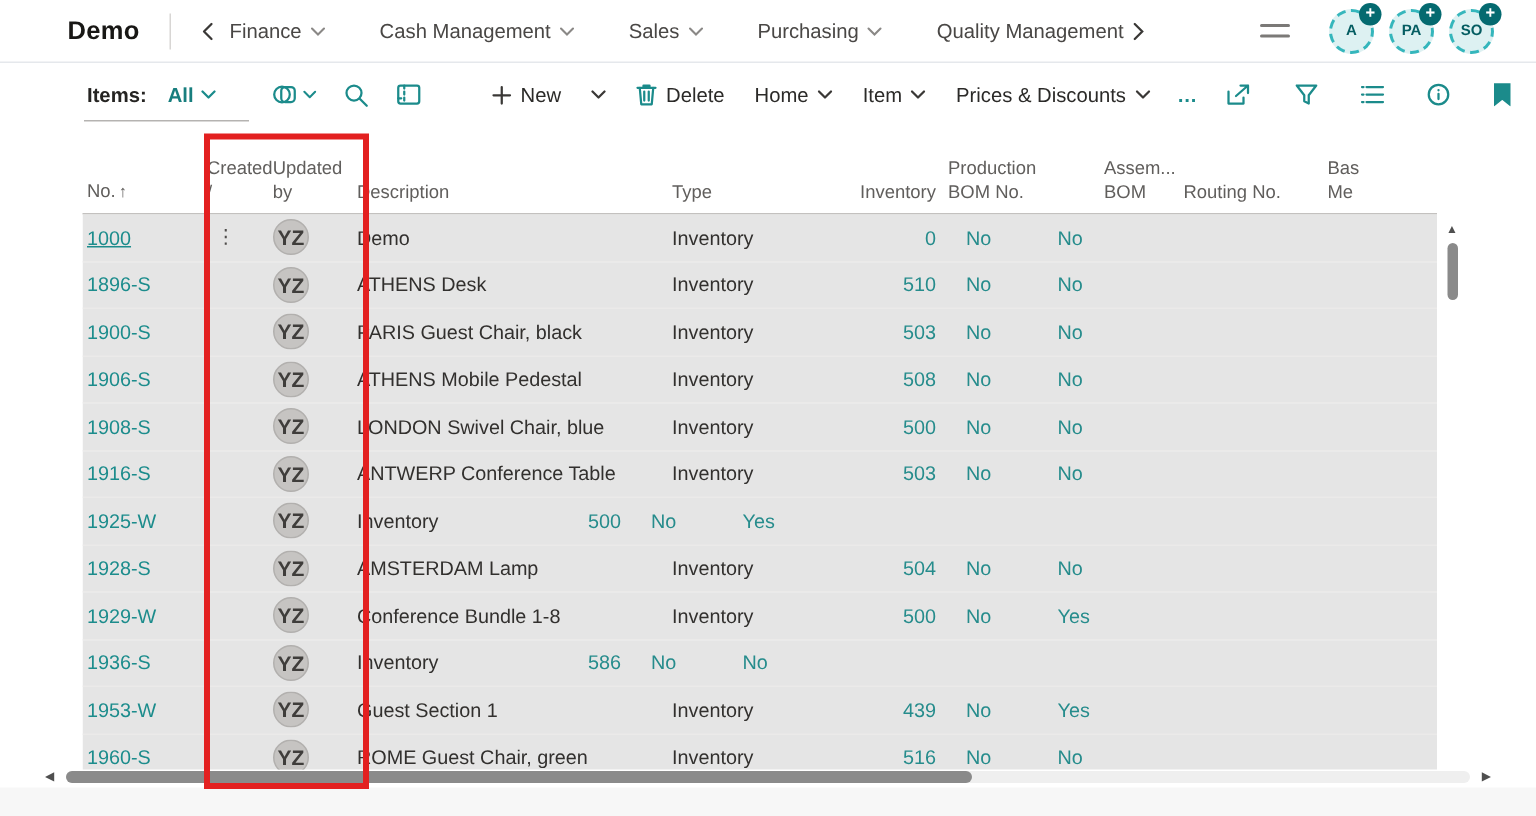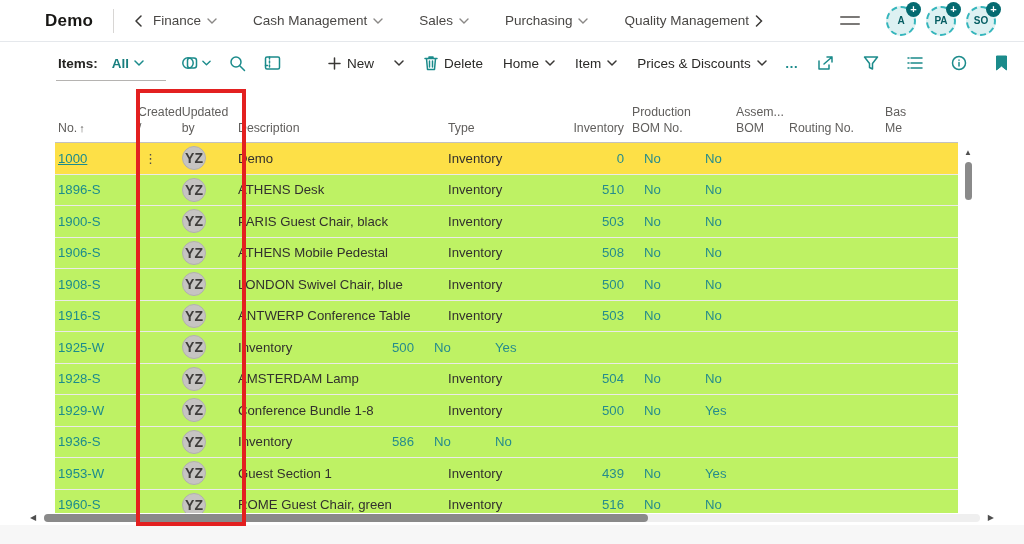--- a/index.html
+++ b/index.html
@@ -43,22 +43,22 @@
   svg.darkic{stroke:#3a3836;fill:none;stroke-width:1.5;stroke-linecap:round;stroke-linejoin:round;}
 
   
   .grid{position:absolute;left:55px;top:92px;width:903px;}
   .thead{display:flex;align-items:flex-end;height:50px;border-bottom:1px solid #c3c1bf;
          color:#605e5c;font-size:12.3px;}
   .th{box-sizing:border-box;padding:0 8px 6px 0;line-height:1.25;}
   .th .l1{min-height:15px;}
   .rows{height:370px;overflow:hidden;}
   .row{display:flex;align-items:center;height:30.5px;border-bottom:1px solid #ebeae9;
-       background:#bef264;font-size:13.2px;cursor:pointer;}
-  .row.selected{background:#fde047;}
+       background:#e5e5e5;font-size:13.2px;cursor:pointer;}
+  .row.selected{background:#e5e5e5;}
   .cell{box-sizing:border-box;padding-right:8px;white-space:nowrap;overflow:hidden;}
   .c0{width:83px;padding-left:3px;}
   .c1{width:100px;display:flex;align-items:center;}
   .c2{width:210px;}
   .c3{width:112px;}
   .c4{width:72px;text-align:right;}
   .c5{width:63px;padding-left:12px;}
   .c6{width:63px;padding-left:10px;}
   .c7{width:94px;}
   .c8{width:96px;}

